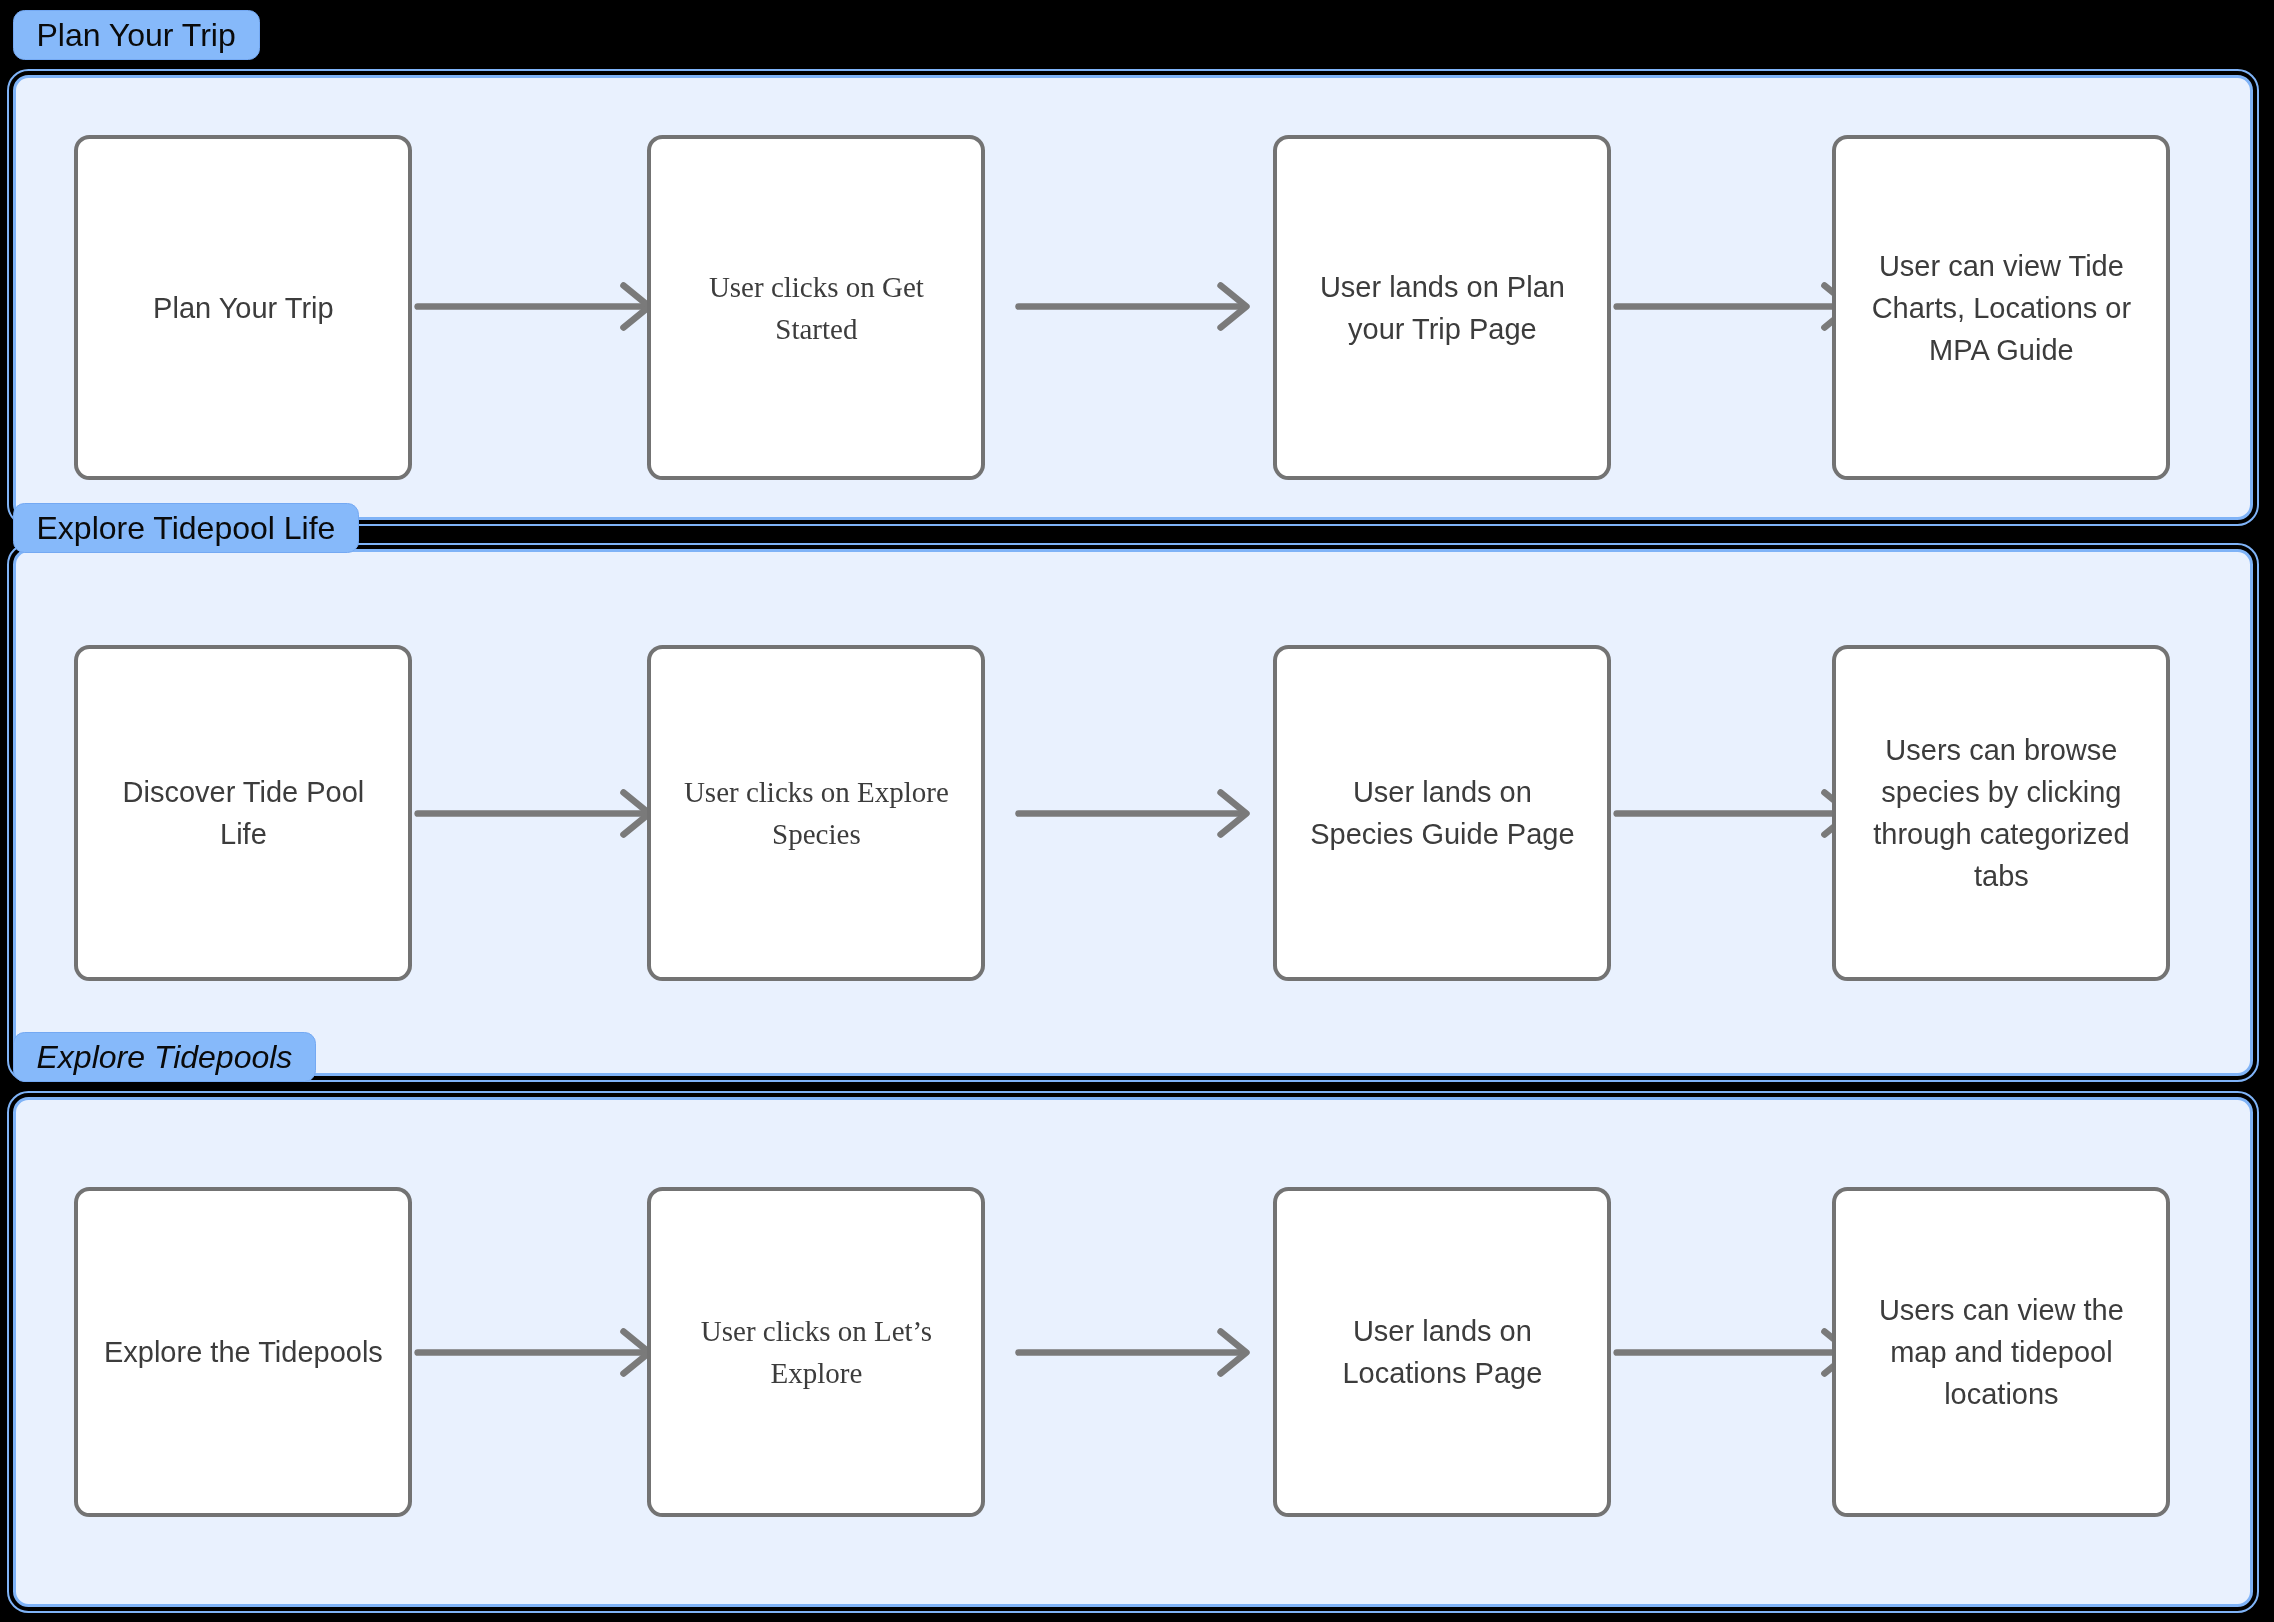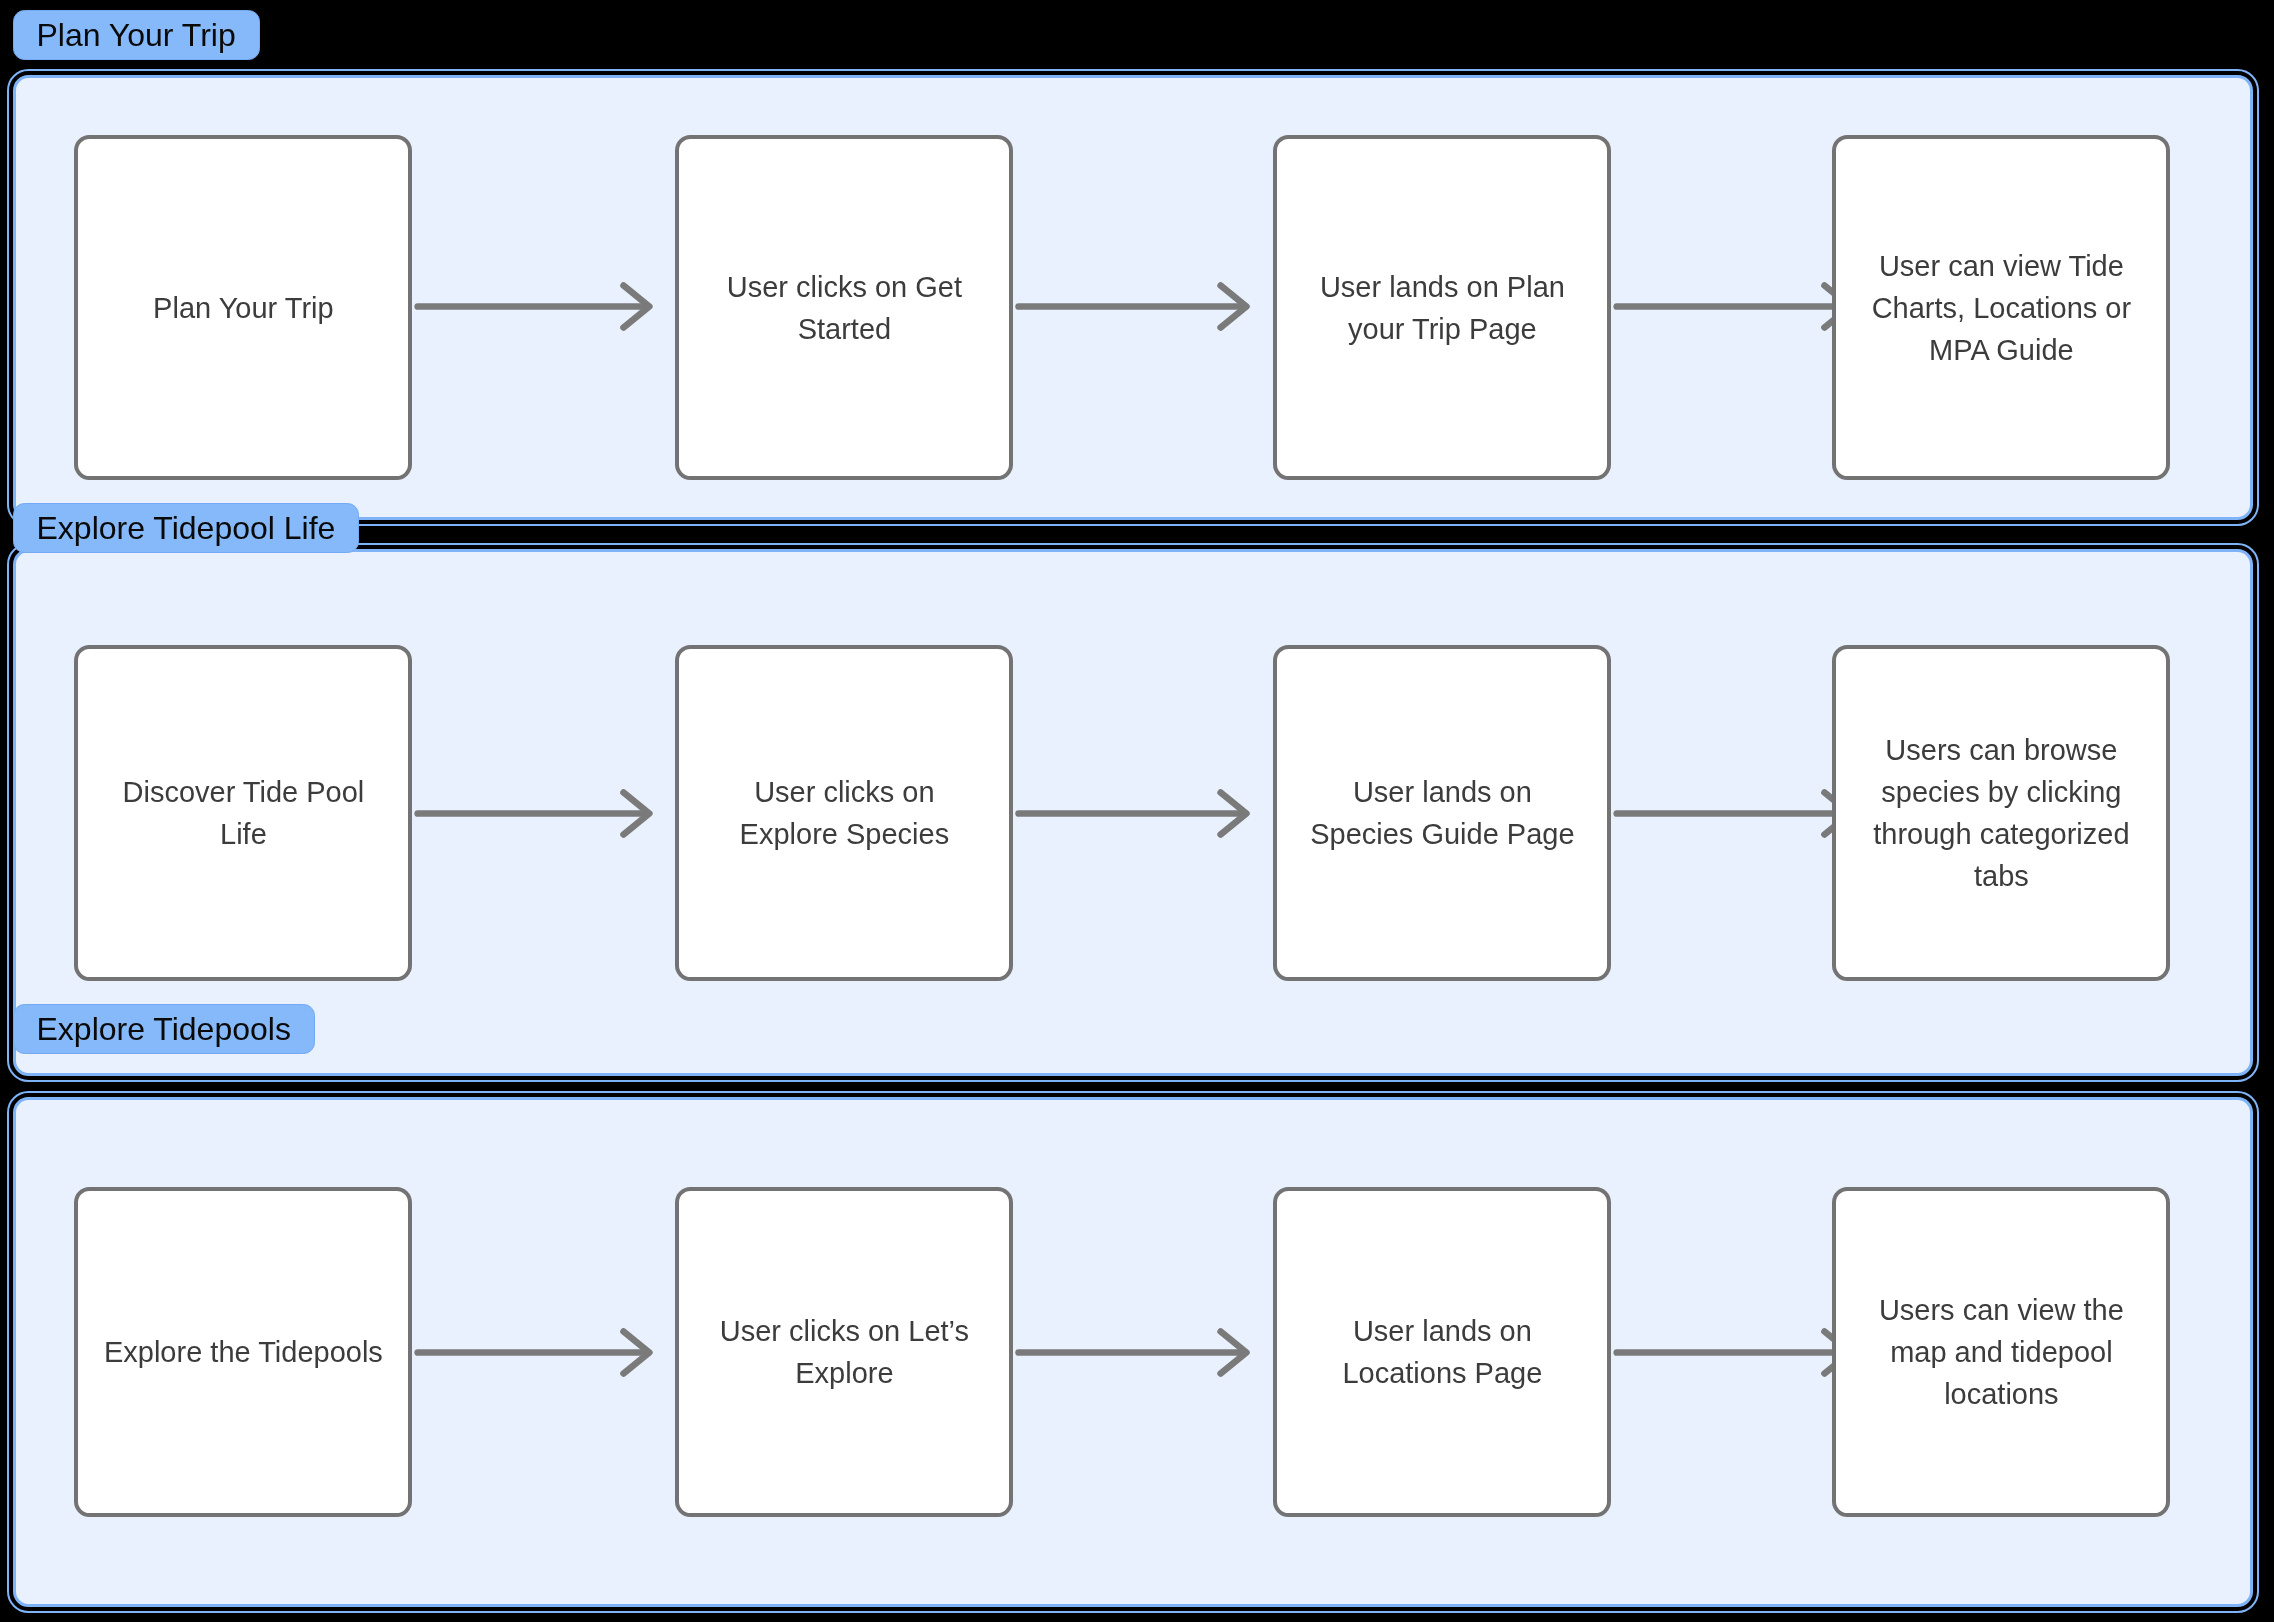--- a/index.html
+++ b/index.html
@@ -35,40 +35,40 @@
     border:1.9px solid #74A9F3;
     border-radius:11.5px;
     font-size:32px;
     color:#0A0A0A;
     white-space:nowrap;
     z-index:5;
     box-sizing:border-box;
   }
   .pill1{top:9.6px;}
   .pill2{top:503px;}
-  .pill3{top:1004px;}
+  .pill3{top:1032px;font-style:italic;}
 
   .fbox{
     position:absolute;
     width:338px;
     background:#FFFFFF;
     border:4.8px solid #737373;
     border-radius:15.4px;
     box-sizing:border-box;
     display:flex;
     align-items:center;
     justify-content:center;
     text-align:center;
     padding:0 25px;
     font-size:29px;
     line-height:42px;
     color:#3C3C3C;
   }
   .b1{left:58px;}
-  .b2{left:659px;}
+  .b2{left:631px;font-family:Liberation Serif, serif;}
   .b3{left:1257px;}
   .b4{left:1816px;}
   .s1 .fbox{top:57px;height:345px;}
   .s2 .fbox{top:93px;height:336px;justify-content:flex-end;}
   .s3 .fbox{top:87px;height:330px;}
 
   .arrow{position:absolute;}
   .a1{left:396px;width:263px;}
   .a2{left:997px;width:259px;}
   .a3{left:1595px;width:265px;}

